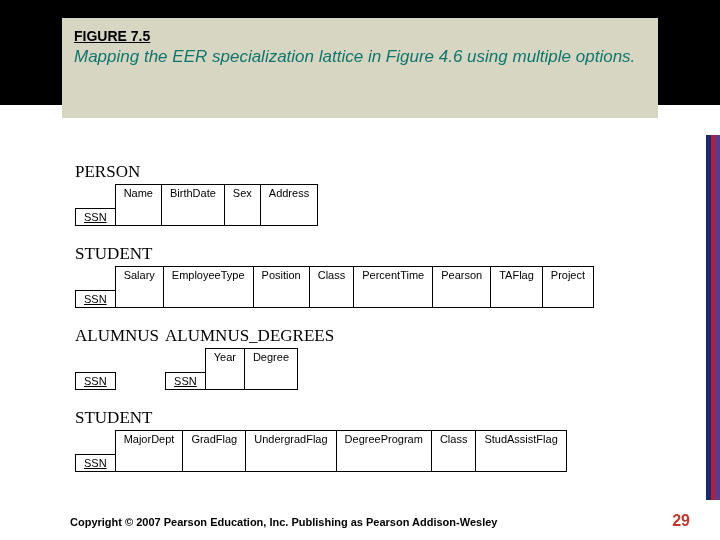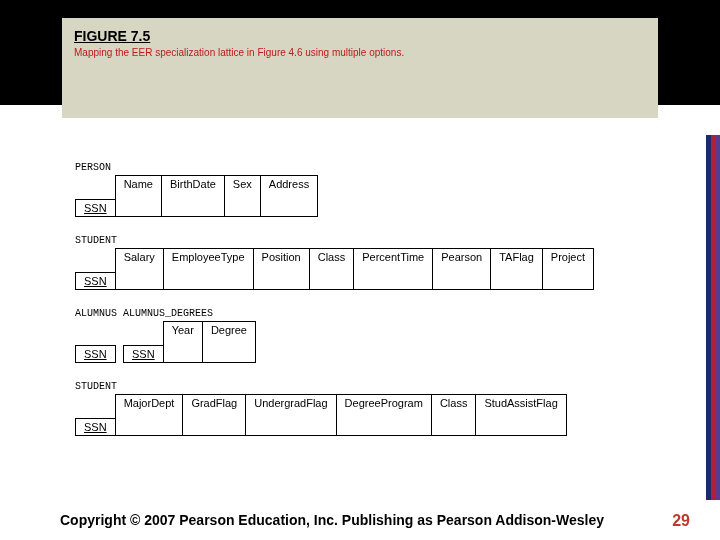--- a/index.html
+++ b/index.html
@@ -27,23 +27,24 @@
     padding: 10px 12px 8px 12px;
   }
   .figure-label {
     font-size: 14px;
     font-weight: bold;
     color: #000;
     text-decoration: underline;
     margin-bottom: 2px;
   }
   .figure-caption {
-    font-size: 10px;
-    color: #b91c1c;
+    font-size: 17px;
+    color: #0f766e;
     line-height: 1.35;
+    font-style: italic;
   }
   .side-stripe {
     position: absolute;
     right: 0;
     top: 135px;
     width: 14px;
     height: 365px;
     display: flex;
     flex-direction: row;
   }
@@ -54,43 +55,43 @@
     position: absolute;
     left: 75px;
     top: 162px;
     width: 600px;
     color: #000;
   }
   .schema-group { margin-bottom: 18px; }
   .schema-line { display: flex; align-items: flex-end; gap: 6px; }
   .schema-block { }
   .schema-title {
-    font-size: 10px;
-    font-family: Liberation Mono, monospace;
+    font-size: 17px;
+    font-family: Liberation Serif, serif;
     margin-bottom: 2px;
     white-space: nowrap;
   }
   .schema-row {
     display: flex;
   }
   .cell {
     border: 1px solid #000;
     padding: 2px 8px;
     font-size: 11px;
     white-space: nowrap;
     margin-left: -1px;
     background: #fff;
   }
   .cell:first-child { margin-left: 0; margin-top: 24px; }
   .cell.key { text-decoration: underline; }
   .footer {
     position: absolute;
-    left: 60px;
+    left: 70px;
     bottom: 12px;
-    font-size: 14px;
+    font-size: 11px;
     color: #000;
     font-weight: bold;
   }
   .page-num {
     position: absolute;
     right: 30px;
     bottom: 10px;
     font-size: 16px;
     font-weight: bold;
     color: #c0392b;

